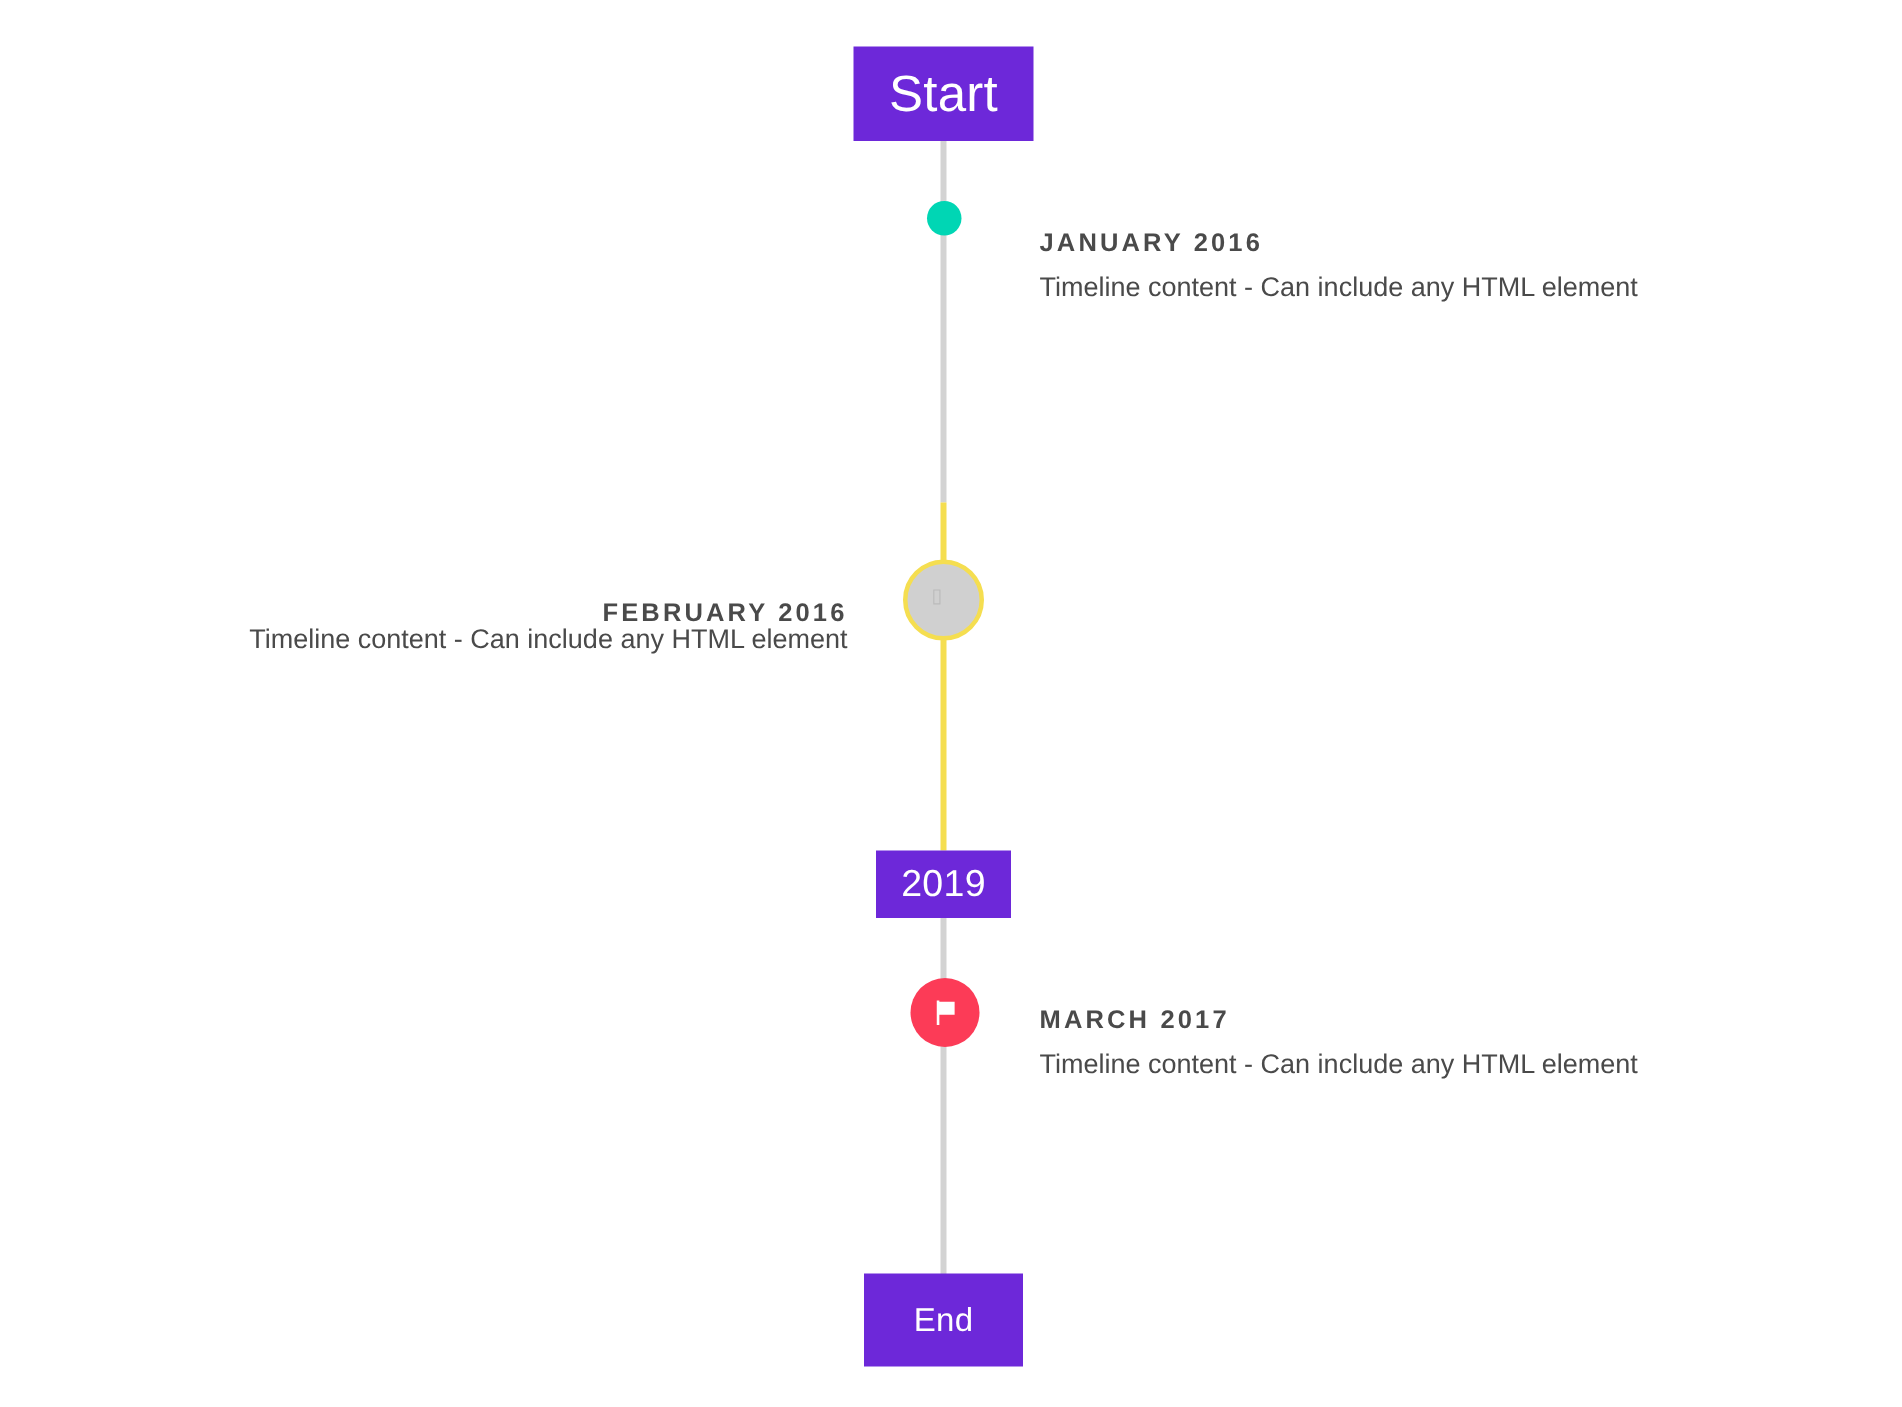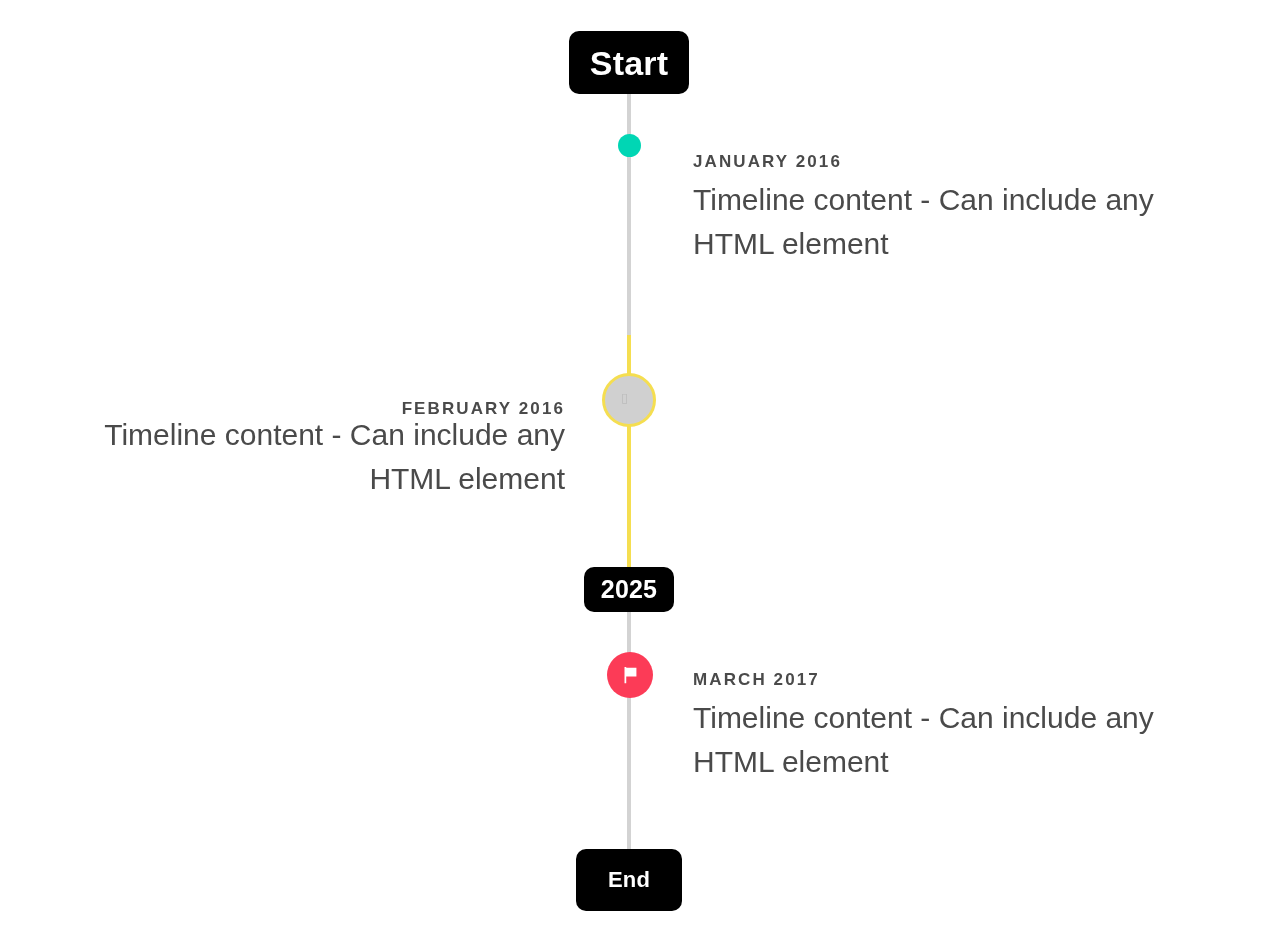--- a/index.html
+++ b/index.html
@@ -27,27 +27,27 @@
     left: 627px;
     width: 4px;
   }
   .rail-gray-top    { top: 92px;  height: 243px; background: #d3d3d3; }
   .rail-yellow      { top: 335px; height: 232px; background: #f5de50; }
   .rail-gray-bottom { top: 611px; height: 239px; background: #d3d3d3; }
 
   
   .badge {
     position: absolute;
-    background: #000000;
+    background: #6d28d9;
     color: #ffffff;
-    border-radius: 10px;
+    border-radius: 0;
     display: flex;
     align-items: center;
     justify-content: center;
-    font-weight: 700;
+    font-weight: 400;
     letter-spacing: 0.2px;
     line-height: 1;
     user-select: none;
   }
   .badge-start {
     left: 569px; top: 31px;
     width: 120px; height: 63px;
     font-size: 34px;
   }
   .badge-year {
@@ -105,21 +105,21 @@
     font-weight: 700;
     letter-spacing: 2.1px;
     color: #4a4a4a;
     text-transform: uppercase;
     white-space: nowrap;
     line-height: 1;
     margin-top: 17px;
   }
   .entry-body {
     position: absolute;
-    font-size: 30px;
+    font-size: 18px;
     font-weight: 400;
     color: #4a4a4a;
     line-height: 1.48;
   }
 
   .side-right { text-align: left;  left: 693px; width: 540px; }
   .side-left  { text-align: right; left: 20px;  width: 545px; }
 
   .label-jan  { top: 136px; }
   .body-jan   { top: 178px; }
@@ -142,21 +142,21 @@
   <div class="marker marker-dot"></div>
   <div class="entry-label side-right label-jan">JANUARY 2016</div>
   <div class="entry-body side-right body-jan">Timeline content - Can include any HTML element</div>
 
   <div class="marker marker-ring">
     <span class="broken-glyph">▯</span>
   </div>
   <div class="entry-label side-left label-feb">FEBRUARY 2016</div>
   <div class="entry-body side-left body-feb">Timeline content - Can include any HTML element</div>
 
-  <div class="badge badge-year">2025</div>
+  <div class="badge badge-year">2019</div>
 
   <div class="marker marker-flag">
     <svg width="22" height="22" viewBox="0 0 24 24">
       <path d="M6 3.2 L6 21 L7.9 21 L7.9 13.6 L19 13.6 L19 4.2 L7.9 4.2 L7.9 3.2 Z" fill="#ffffff"></path>
       <path d="M7.9 5.6 L17.4 5.6 L17.4 12.2 L7.9 12.2 Z" fill="#ffffff"></path>
     </svg>
   </div>
   <div class="entry-label side-right label-mar">MARCH 2017</div>
   <div class="entry-body side-right body-mar">Timeline content - Can include any HTML element</div>
 

